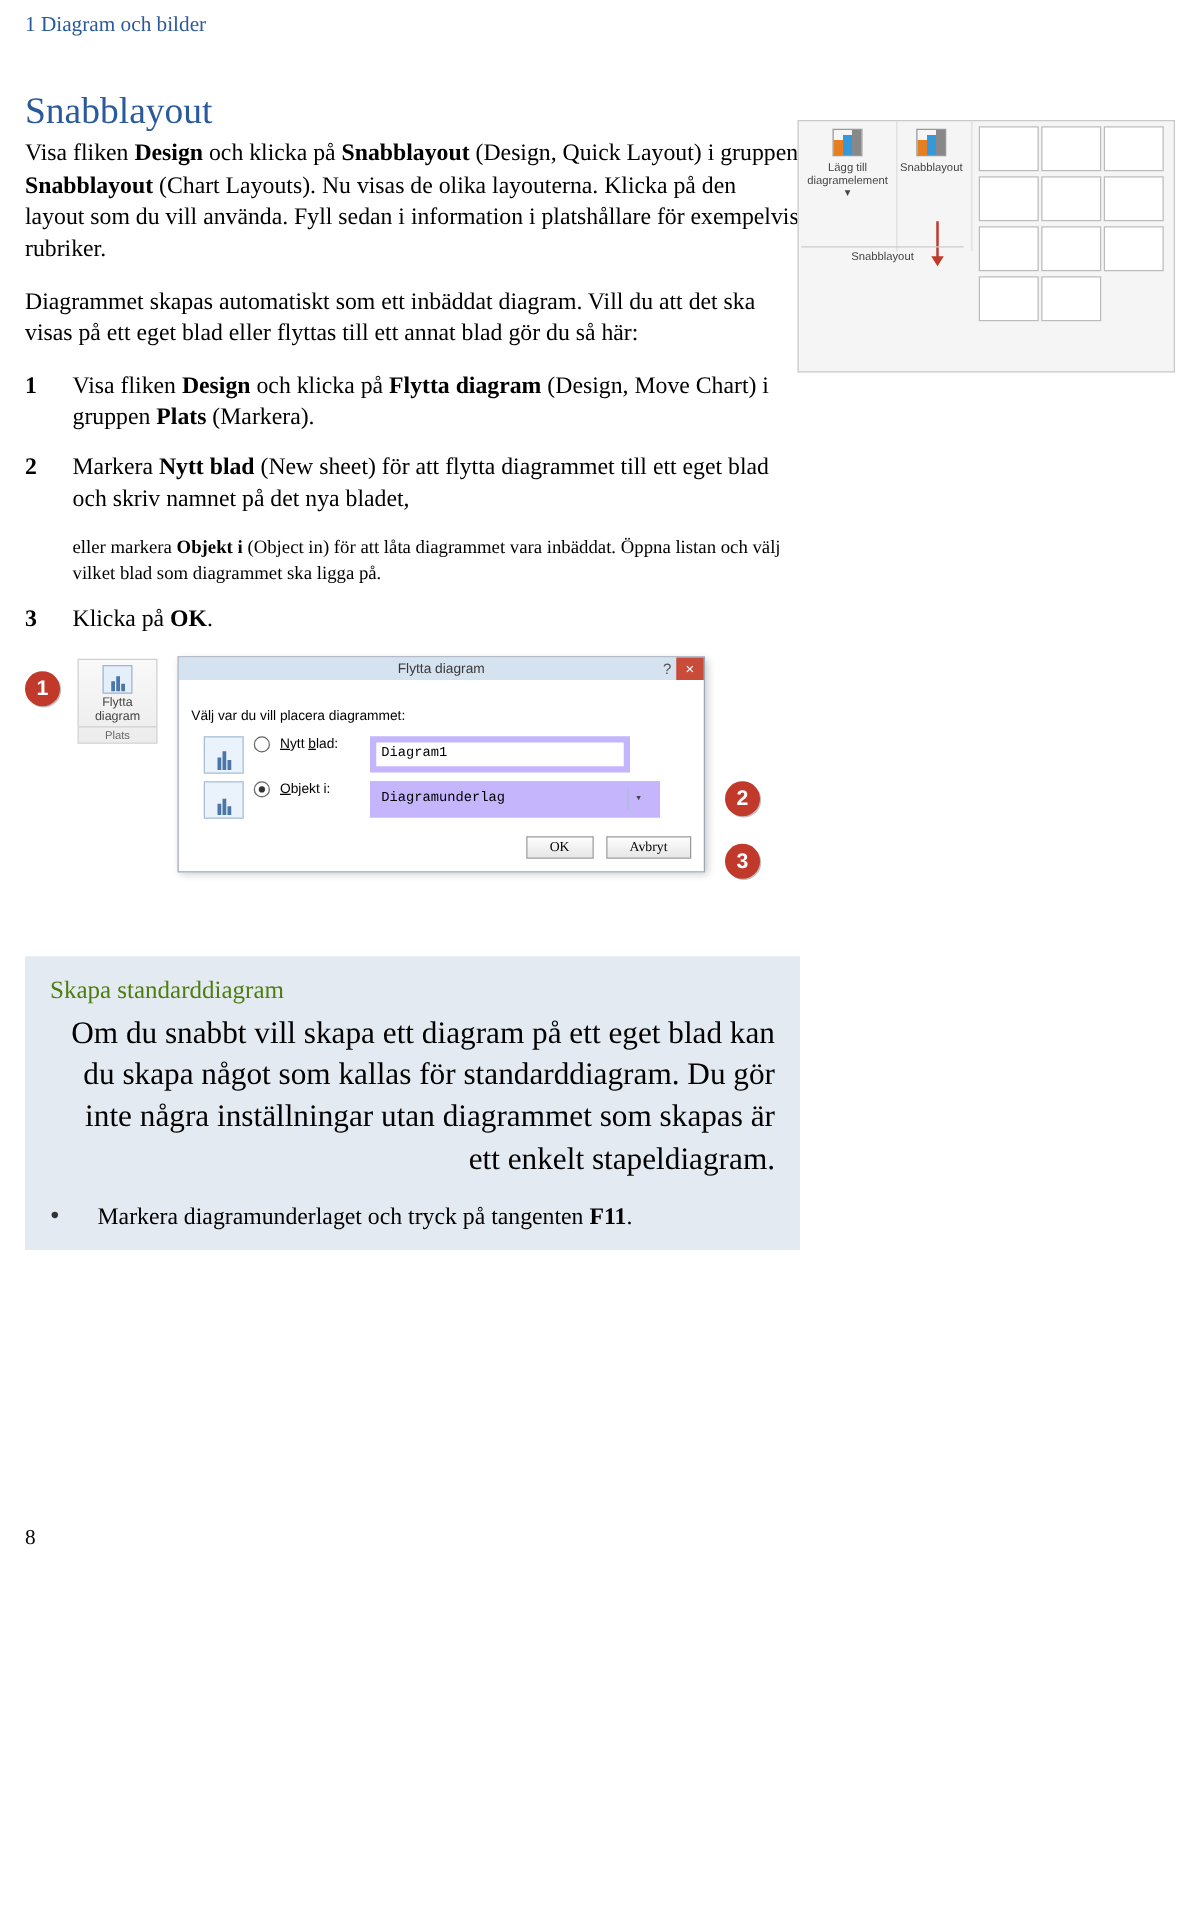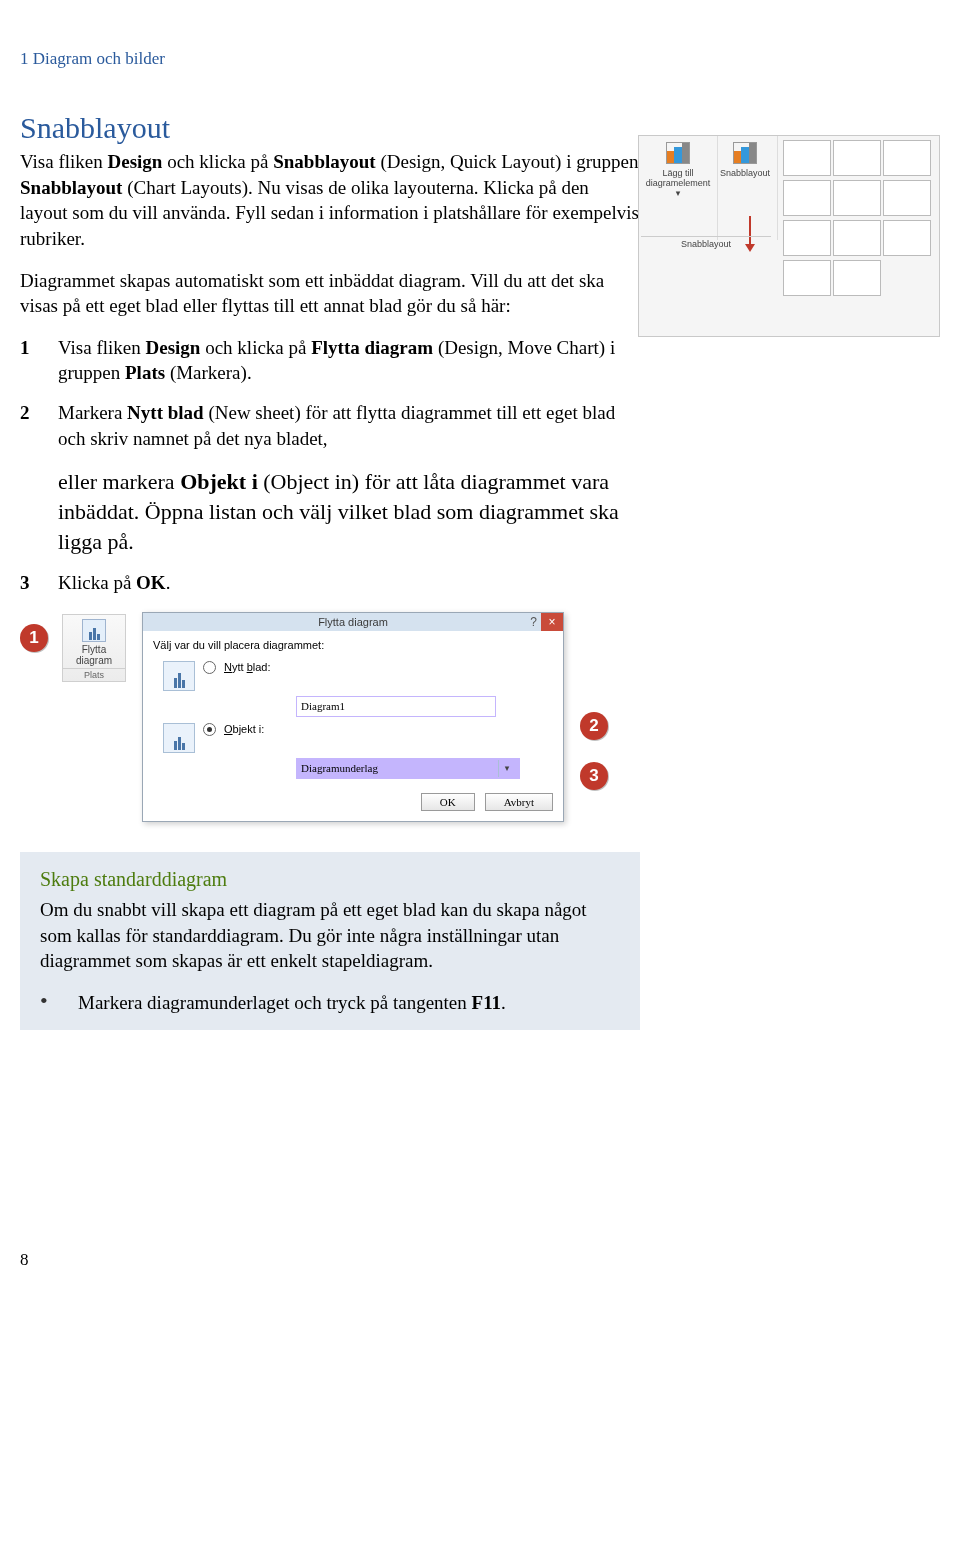--- a/index.html
+++ b/index.html
@@ -11,21 +11,20 @@
     width: 960px;
   }
   .page {
     padding: 0 60px 40px 20px;
     position: relative;
   }
   .header-line {
     font-size: 17px;
     color: #2a5a9c;
     padding: 10px 0 20px 0;
-    margin-top: 39px;
   }
   .content-wrap {
     position: relative;
   }
   .text-col {
     width: 620px;
   }
   h2.section-blue {
     color: #2a5a9c;
     font-size: 30px;
@@ -52,21 +51,21 @@
   }
   ol.steps li .num {
     width: 38px;
     flex-shrink: 0;
     font-weight: bold;
     font-family: Georgia, serif;
   }
   ol.steps li .txt { flex: 1; }
   .sub-indent {
     margin-left: 38px;
-    font-size: 22px;
+    font-size: 15px;
     line-height: 1.35;
     margin-bottom: 14px;
   }
 
   
   .ribbon-mock {
     position: absolute;
     top: 24px;
     right: -40px;
     width: 300px;
@@ -225,39 +224,39 @@
   }
   .dlg-title .x {
     position:absolute; right:0; top:0;
     width:22px; height:100%;
     background:#c94b3a;
     color:#fff;
     display:flex;align-items:center;justify-content:center;
     font-size:12px;
   }
   .dlg-body {
-    padding: 8px 10px 10px;
+    padding: 23px 10px 10px;
   }
   .dlg-body .lead { margin-bottom: 10px; }
   .opt-row {
     display:flex; gap:8px; margin: 6px 0 6px 10px;
   }
   .opt-icon {
     width:30px;height:26px;border:1px solid #a9bfd6;background:#eaf2fb;
     display:flex;align-items:flex-end;justify-content:center;gap:1px;padding-bottom:2px;
   }
   .opt-icon span{width:3px;background:#4a76a8;}
   .radio {
     width:11px;height:11px;border-radius:50%;border:1px solid #666;display:inline-flex;align-items:center;justify-content:center;flex-shrink:0;
   }
   .radio.checked::after{content:'';width:5px;height:5px;border-radius:50%;background:#333;}
   .opt-label { min-width:64px;}
   .inp {
-    border:1px solid #c4b5fd; padding:1px 4px; height:17px; line-height:17px;
-    background:#fff; font-family:Liberation Serif, serif; font-size:11px; width: 190px; margin-top: 35px;
+    border:5px solid #c4b5fd; padding:1px 4px; height:17px; line-height:17px;
+    background:#fff; font-family:Liberation Mono, monospace; font-size:11px; width: 190px;
   }
   .inp.combo {
     background:#c4b5fd;
     display:flex;justify-content:space-between; align-items:center;
     width: 214px;
   }
   .inp.combo .caret {
     width:16px; height:100%; border-left:1px solid #a9bfd6;
     display:flex;align-items:center;justify-content:center;font-size:9px;color:#444;
   }
@@ -277,21 +276,21 @@
     background: #e4eaf1;
     padding: 16px 20px 14px;
     margin: 24px 0 0 0;
   }
   .tip-box h3 {
     color: #4d7c0f;
     font-size: 20px;
     font-weight: normal;
     margin: 0 0 6px 0;
   }
-  .tip-box p { font-size: 19px; }
+  .tip-box p { font-size: 25px;  text-align: right;}
   .tip-box ul {
     list-style: none;
     padding: 0; margin: 0;
   }
   .tip-box ul li {
     font-size: 19px;
     line-height:1.35;
     display:flex;
   }
   .tip-box ul li .dot {

